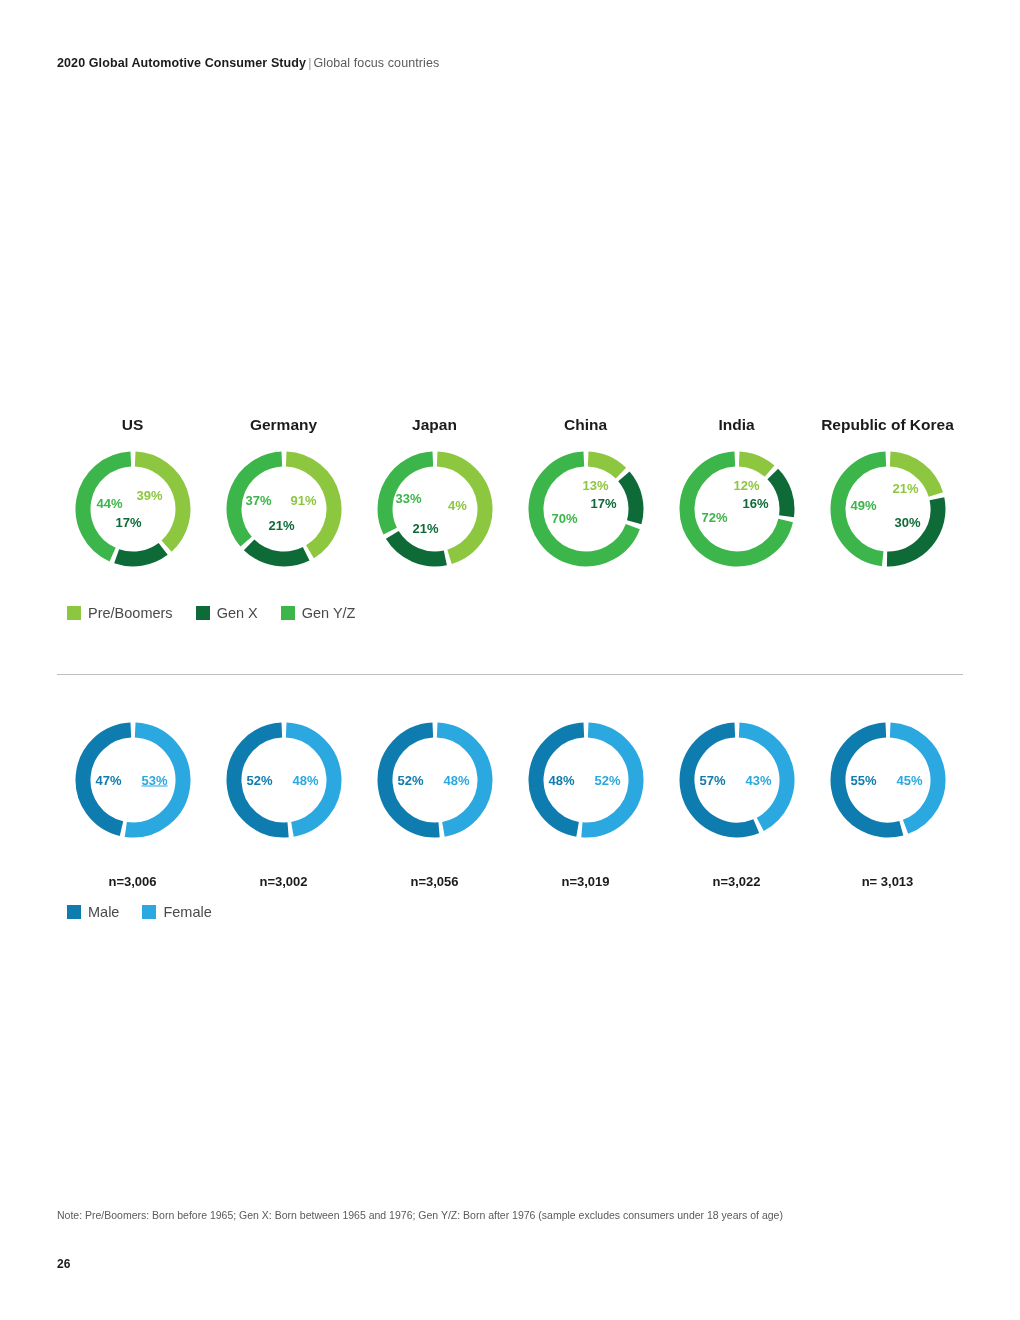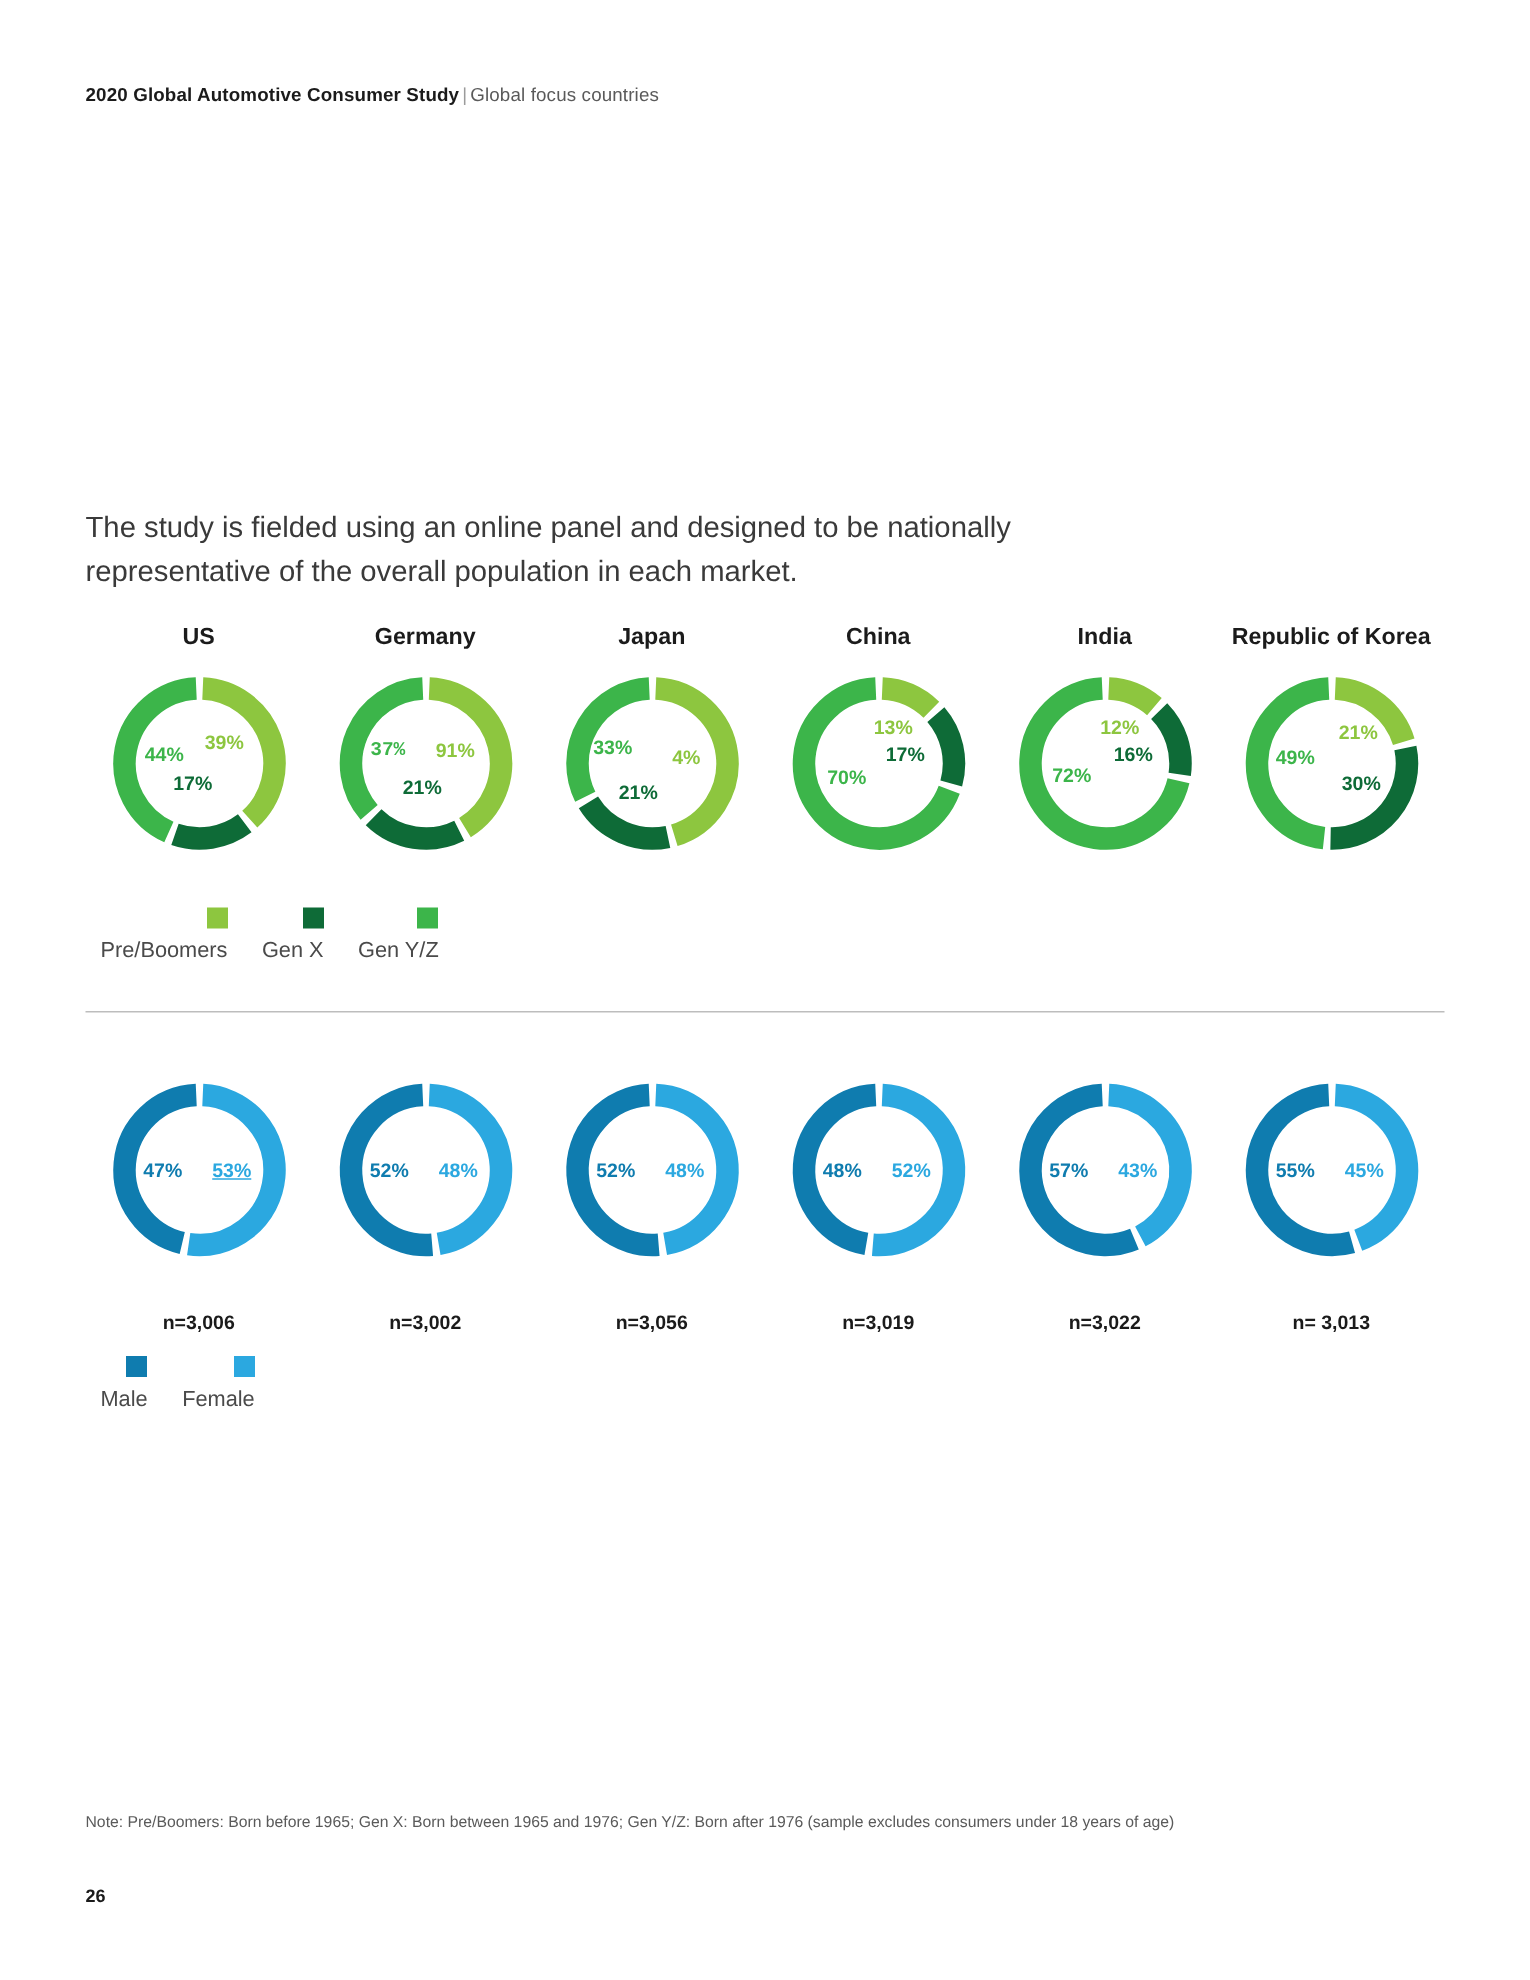--- a/index.html
+++ b/index.html
@@ -109,24 +109,23 @@
     position: absolute;
     left: 67px;
     display: flex;
     align-items: center;
     gap: 9px;
   }
   .legend-gen { top: 605px; }
   .legend-gender { top: 904px; }
   .legend-item {
     display: flex;
-    align-items: flex-end;
+    align-items: center;
     gap: 7px;
     margin-right: 14px;
-    flex-direction: column;
   }
   .swatch {
     width: 14px;
     height: 14px;
     flex: 0 0 auto;
   }
   .legend-text {
     font-size: 14.5px;
     color: #4a4a4a;
     white-space: nowrap;
@@ -167,21 +166,20 @@
 </style>
 </head>
 <body>
 
 <div class="page">
 
   <div class="doc-header">
     <span class="hdr-strong">2020 Global Automotive Consumer Study</span><span class="hdr-sep">|</span><span class="hdr-sub">Global focus countries</span>
   </div>
 
-  <div class="lead">The study is fielded using an online panel and designed to be nationally representative of the overall population in each market.</div>
 
   <div class="band band-gen">
     <div class="cols" id="gen-cols">
         <div class="col">
           <div class="country-label">US</div>
           <div class="donut-wrap">
             <svg width="132" height="132" viewBox="0 0 132 132">
               <path d="M 68.18096936826682 16.04758892090711 A 50 50 0 0 1 99.52133094793996 103.09879204878082" fill="none" stroke="#8DC63F" stroke-width="15"></path>
               <path d="M 96.16039938726412 105.87919644126143 A 50 50 0 0 1 49.639105051044794 113.24744560787653" fill="none" stroke="#0E6B37" stroke-width="15"></path>
               <path d="M 45.58347698093074 111.64170886165213 A 50 50 0 0 1 63.81903063173319 16.04758892090711" fill="none" stroke="#3CB54A" stroke-width="15"></path>
@@ -194,21 +192,21 @@
         <div class="col">
           <div class="country-label">Germany</div>
           <div class="donut-wrap">
             <svg width="132" height="132" viewBox="0 0 132 132">
               <path d="M 68.18096936826682 16.04758892090711 A 50 50 0 0 1 91.97595559397548 108.72294150664037" fill="none" stroke="#8DC63F" stroke-width="15"></path>
               <path d="M 88.153559541209 110.82432151917202 A 50 50 0 0 1 31.079235728449717 101.7846366851868" fill="none" stroke="#0E6B37" stroke-width="15"></path>
               <path d="M 28.093283190117397 98.60492019151962 A 50 50 0 0 1 63.81903063173319 16.04758892090711" fill="none" stroke="#3CB54A" stroke-width="15"></path>
             </svg>
             <div class="donut-label" style="left: 86px; top: 57px; color: rgb(141, 198, 63);">91%</div>
             <div class="donut-label" style="left: 64px; top: 82px; color: rgb(14, 107, 55);">21%</div>
-            <div class="donut-label" style="left: 41px; top: 57px; color: rgb(60, 181, 74); font-family: Liberation Mono, monospace;">37%</div>
+            <div class="donut-label" style="left: 41px; top: 57px; color: rgb(60, 181, 74);">37%</div>
           </div>
         </div>
         <div class="col">
           <div class="country-label">Japan</div>
           <div class="donut-wrap">
             <svg width="132" height="132" viewBox="0 0 132 132">
               <path d="M 68.18096936826682 16.04758892090711 A 50 50 0 0 1 80.53510967991264 113.84067920288038" fill="none" stroke="#8DC63F" stroke-width="15"></path>
               <path d="M 76.31020926983149 114.92544925508892 A 50 50 0 0 1 23.27705849335964 91.97595559397548" fill="none" stroke="#0E6B37" stroke-width="15"></path>
               <path d="M 21.17567848082797 88.15355954120898 A 50 50 0 0 1 63.81903063173319 16.04758892090711" fill="none" stroke="#3CB54A" stroke-width="15"></path>
             </svg>

